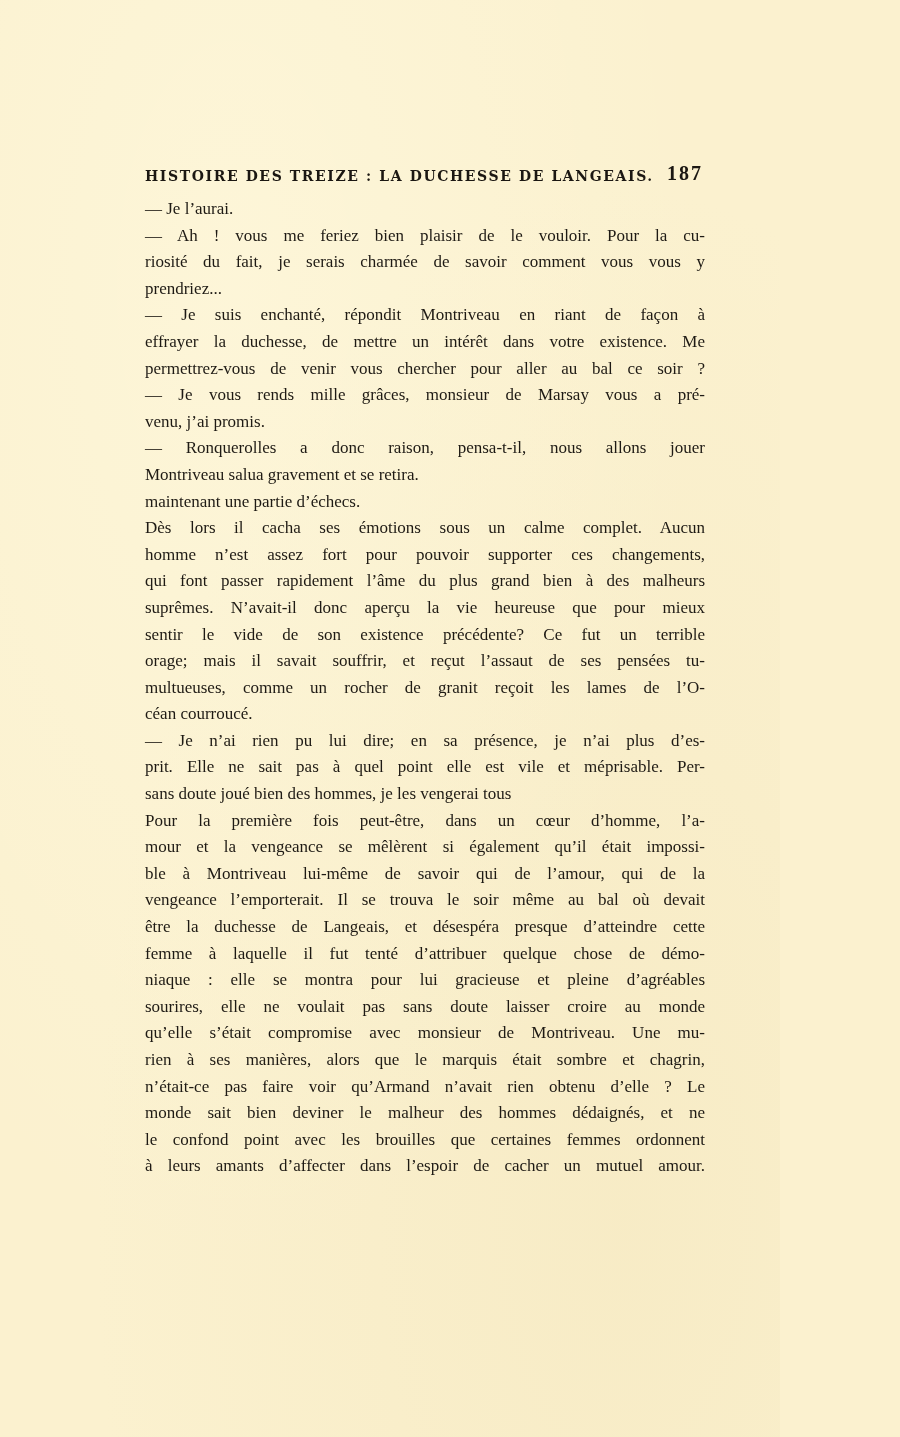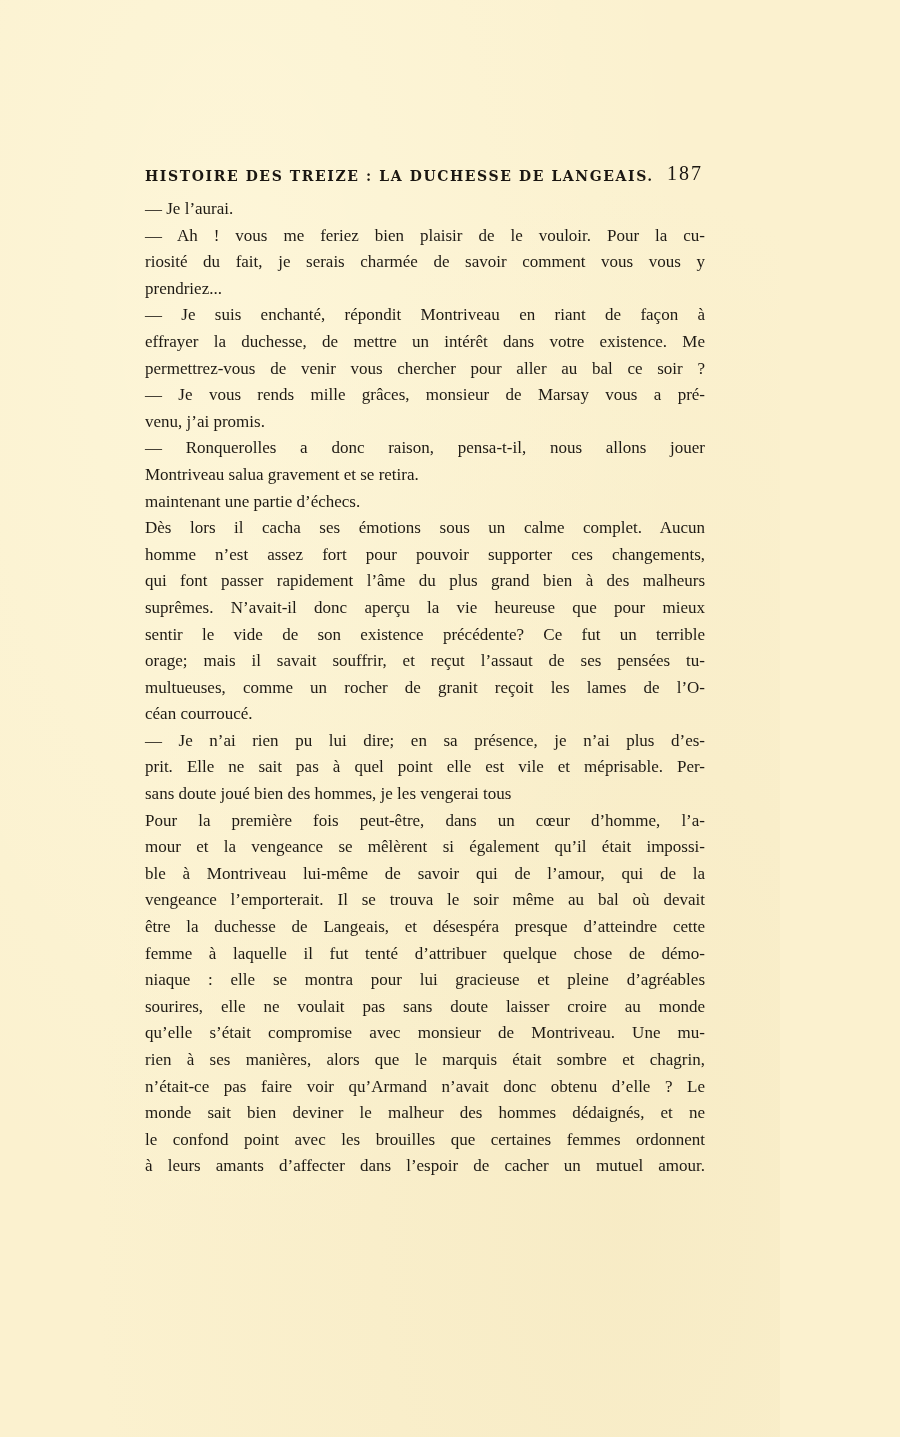--- a/index.html
+++ b/index.html
@@ -38,21 +38,21 @@
     .running-head .title {
       position: absolute;
       left: 0;
       top: 4px;
     }
     .running-head .folio {
       position: absolute;
       right: 2px;
       top: -2px;
       font-family: "Liberation Serif", serif;
-      font-weight: normal;
+      font-weight: bold;
       font-size: 20px;
       letter-spacing: 2px;
     }
     .text-block {
       position: absolute;
       left: 145px;
       top: 196px;
       width: 560px;
       font-family: "Liberation Serif", serif;
       font-size: 17px;
@@ -115,18 +115,18 @@
     <span class="line" style="padding-left: 0px;">Pour la première fois peut-être, dans un cœur d’homme, l’a-</span>
     <span class="line">mour et la vengeance se mêlèrent si également qu’il était impossi-</span>
     <span class="line">ble à Montriveau lui-même de savoir qui de l’amour, qui de la</span>
     <span class="line">vengeance l’emporterait. Il se trouva le soir même au bal où devait</span>
     <span class="line">être la duchesse de Langeais, et désespéra presque d’atteindre cette</span>
     <span class="line">femme à laquelle il fut tenté d’attribuer quelque chose de démo-</span>
     <span class="line">niaque : elle se montra pour lui gracieuse et pleine d’agréables</span>
     <span class="line">sourires, elle ne voulait pas sans doute laisser croire au monde</span>
     <span class="line">qu’elle s’était compromise avec monsieur de Montriveau. Une mu-</span>
     <span class="line">rien à ses manières, alors que le marquis était sombre et chagrin,</span>
-    <span class="line">n’était-ce pas faire voir qu’Armand n’avait donc obtenu d’elle ? Le</span>
+    <span class="line">n’était-ce pas faire voir qu’Armand n’avait rien obtenu d’elle ? Le</span>
     <span class="line">monde sait bien deviner le malheur des hommes dédaignés, et ne</span>
     <span class="line">le confond point avec les brouilles que certaines femmes ordonnent</span>
     <span class="line">à leurs amants d’affecter dans l’espoir de cacher un mutuel amour.</span>
   </div>
 </div>
 
 </body></html>

